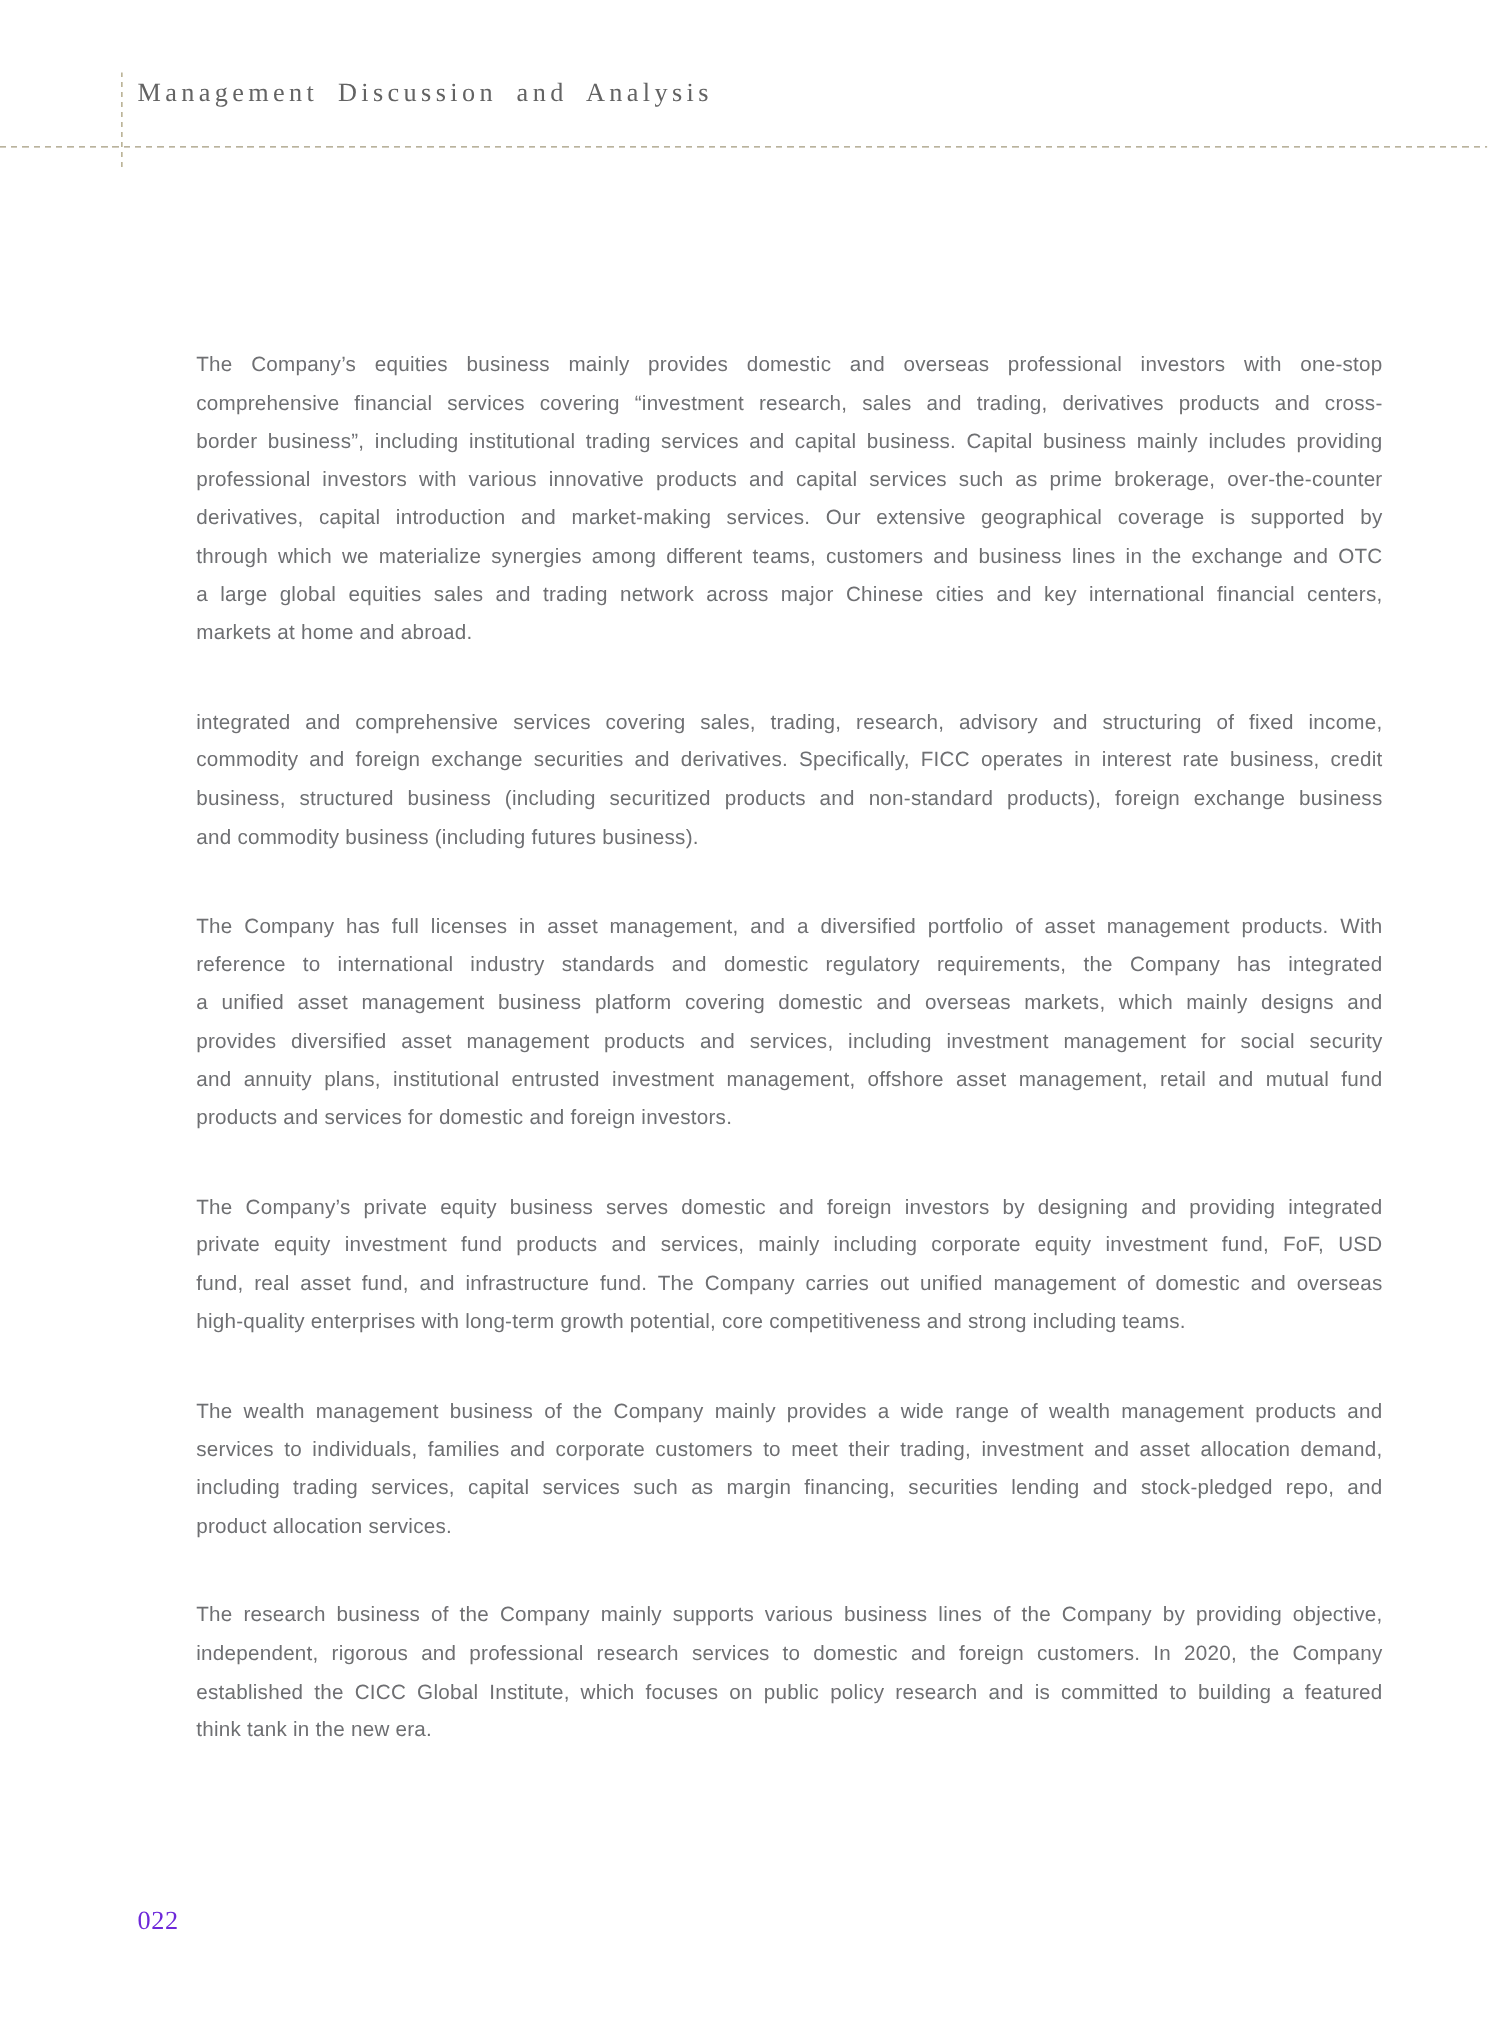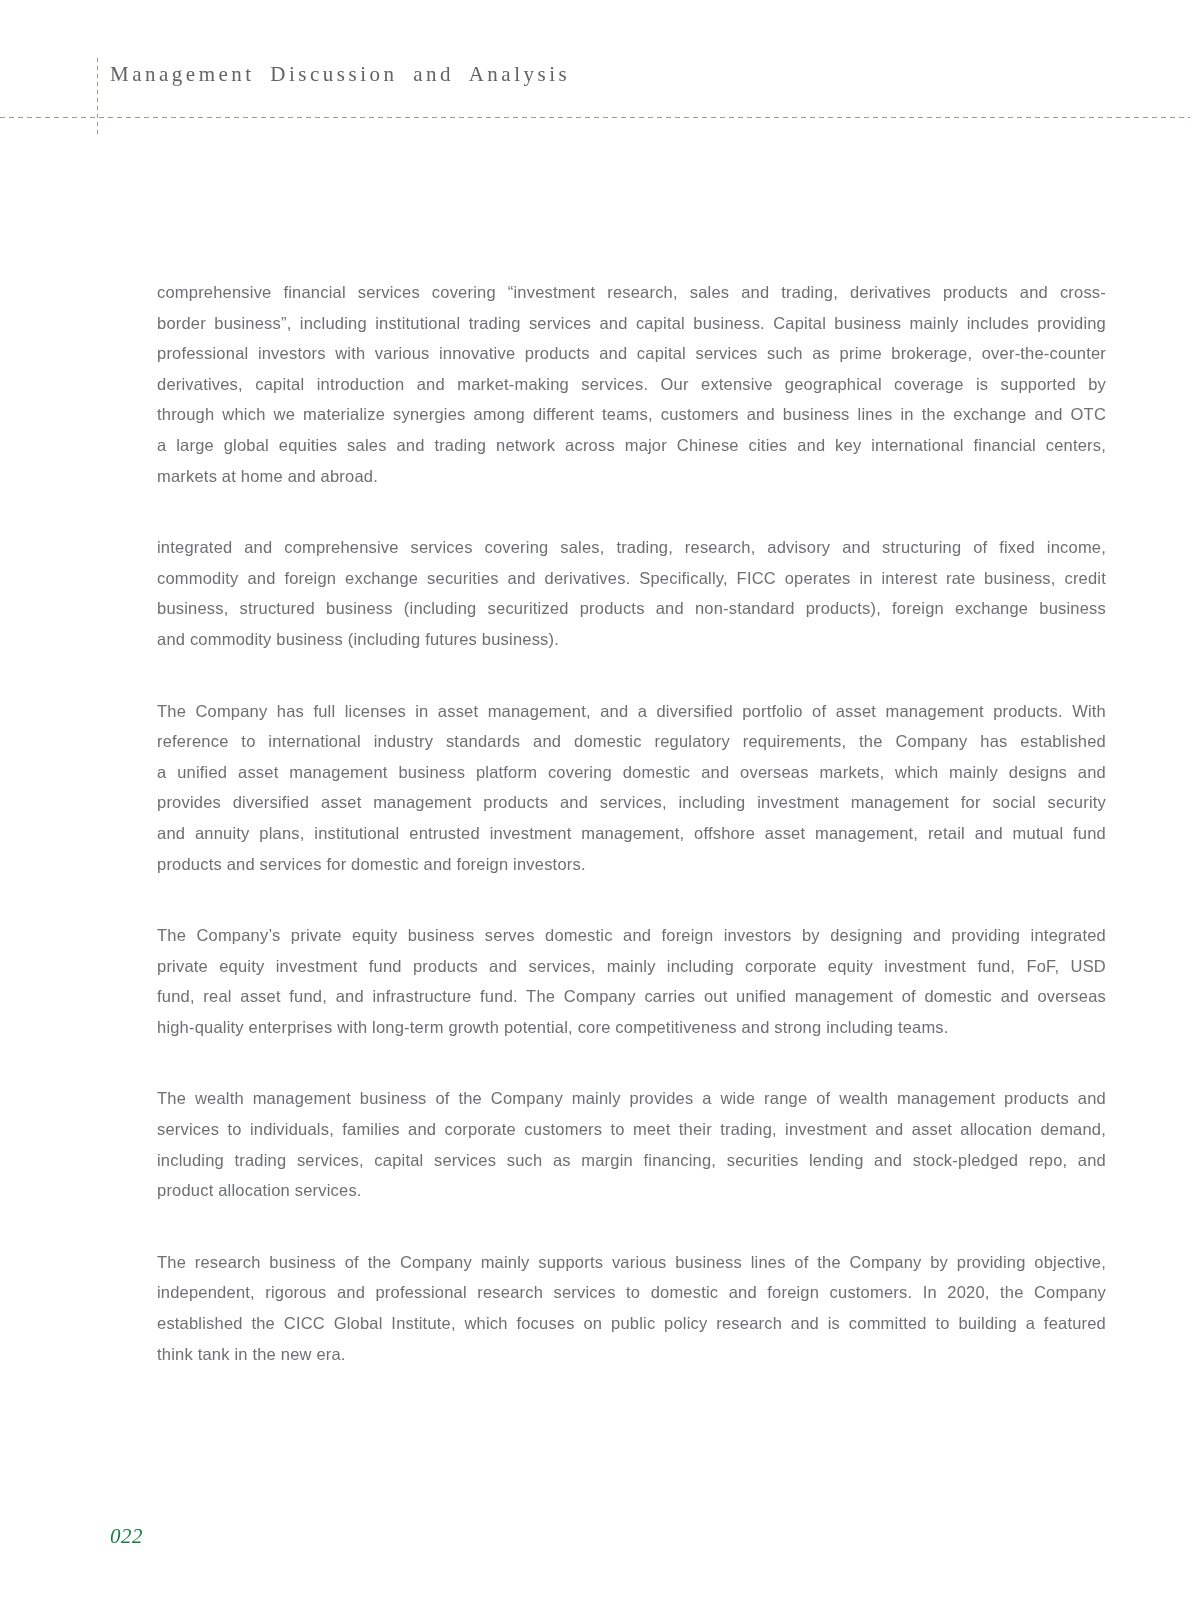--- a/index.html
+++ b/index.html
@@ -61,57 +61,57 @@
   .ln.last {
     text-align: right;
     text-align-last: left;
   }
   .pagenum {
     position: absolute;
     left: 110px;
     top: 1524px;
     font-family: "Liberation Serif", serif;
     font-size: 21px;
-    color: #15803d;
+    color: #6d28d9;
     letter-spacing: 0.5px;
-    font-style: italic;
   }
 </style>
 </head>
 <body>
 
 <div class="page">
 
   <div class="vline"></div>
   <div class="hline"></div>
 
   <h1 class="header-title">Management Discussion and Analysis</h1>
 
   <main class="body-text">
 
     <p class="para">
+      <span class="ln">The Company’s equities business mainly provides domestic and overseas professional investors with one-stop</span>
       <span class="ln">comprehensive financial services covering “investment research, sales and trading, derivatives products and cross-</span>
       <span class="ln">border business”, including institutional trading services and capital business. Capital business mainly includes providing</span>
       <span class="ln">professional investors with various innovative products and capital services such as prime brokerage, over-the-counter</span>
       <span class="ln">derivatives, capital introduction and market-making services. Our extensive geographical coverage is supported by</span>
       <span class="ln">through which we materialize synergies among different teams, customers and business lines in the exchange and OTC</span>
       <span class="ln">a large global equities sales and trading network across major Chinese cities and key international financial centers,</span>
       <span class="ln last">markets at home and abroad.</span>
     </p>
 
     <p class="para">
       <span class="ln">integrated and comprehensive services covering sales, trading, research, advisory and structuring of fixed income,</span>
       <span class="ln">commodity and foreign exchange securities and derivatives. Specifically, FICC operates in interest rate business, credit</span>
       <span class="ln">business, structured business (including securitized products and non-standard products), foreign exchange business</span>
       <span class="ln last">and commodity business (including futures business).</span>
     </p>
 
     <p class="para">
       <span class="ln">The Company has full licenses in asset management, and a diversified portfolio of asset management products. With</span>
-      <span class="ln">reference to international industry standards and domestic regulatory requirements, the Company has established</span>
+      <span class="ln">reference to international industry standards and domestic regulatory requirements, the Company has integrated</span>
       <span class="ln">a unified asset management business platform covering domestic and overseas markets, which mainly designs and</span>
       <span class="ln">provides diversified asset management products and services, including investment management for social security</span>
       <span class="ln">and annuity plans, institutional entrusted investment management, offshore asset management, retail and mutual fund</span>
       <span class="ln last">products and services for domestic and foreign investors.</span>
     </p>
 
     <p class="para">
       <span class="ln">The Company’s private equity business serves domestic and foreign investors by designing and providing integrated</span>
       <span class="ln">private equity investment fund products and services, mainly including corporate equity investment fund, FoF, USD</span>
       <span class="ln">fund, real asset fund, and infrastructure fund. The Company carries out unified management of domestic and overseas</span>

